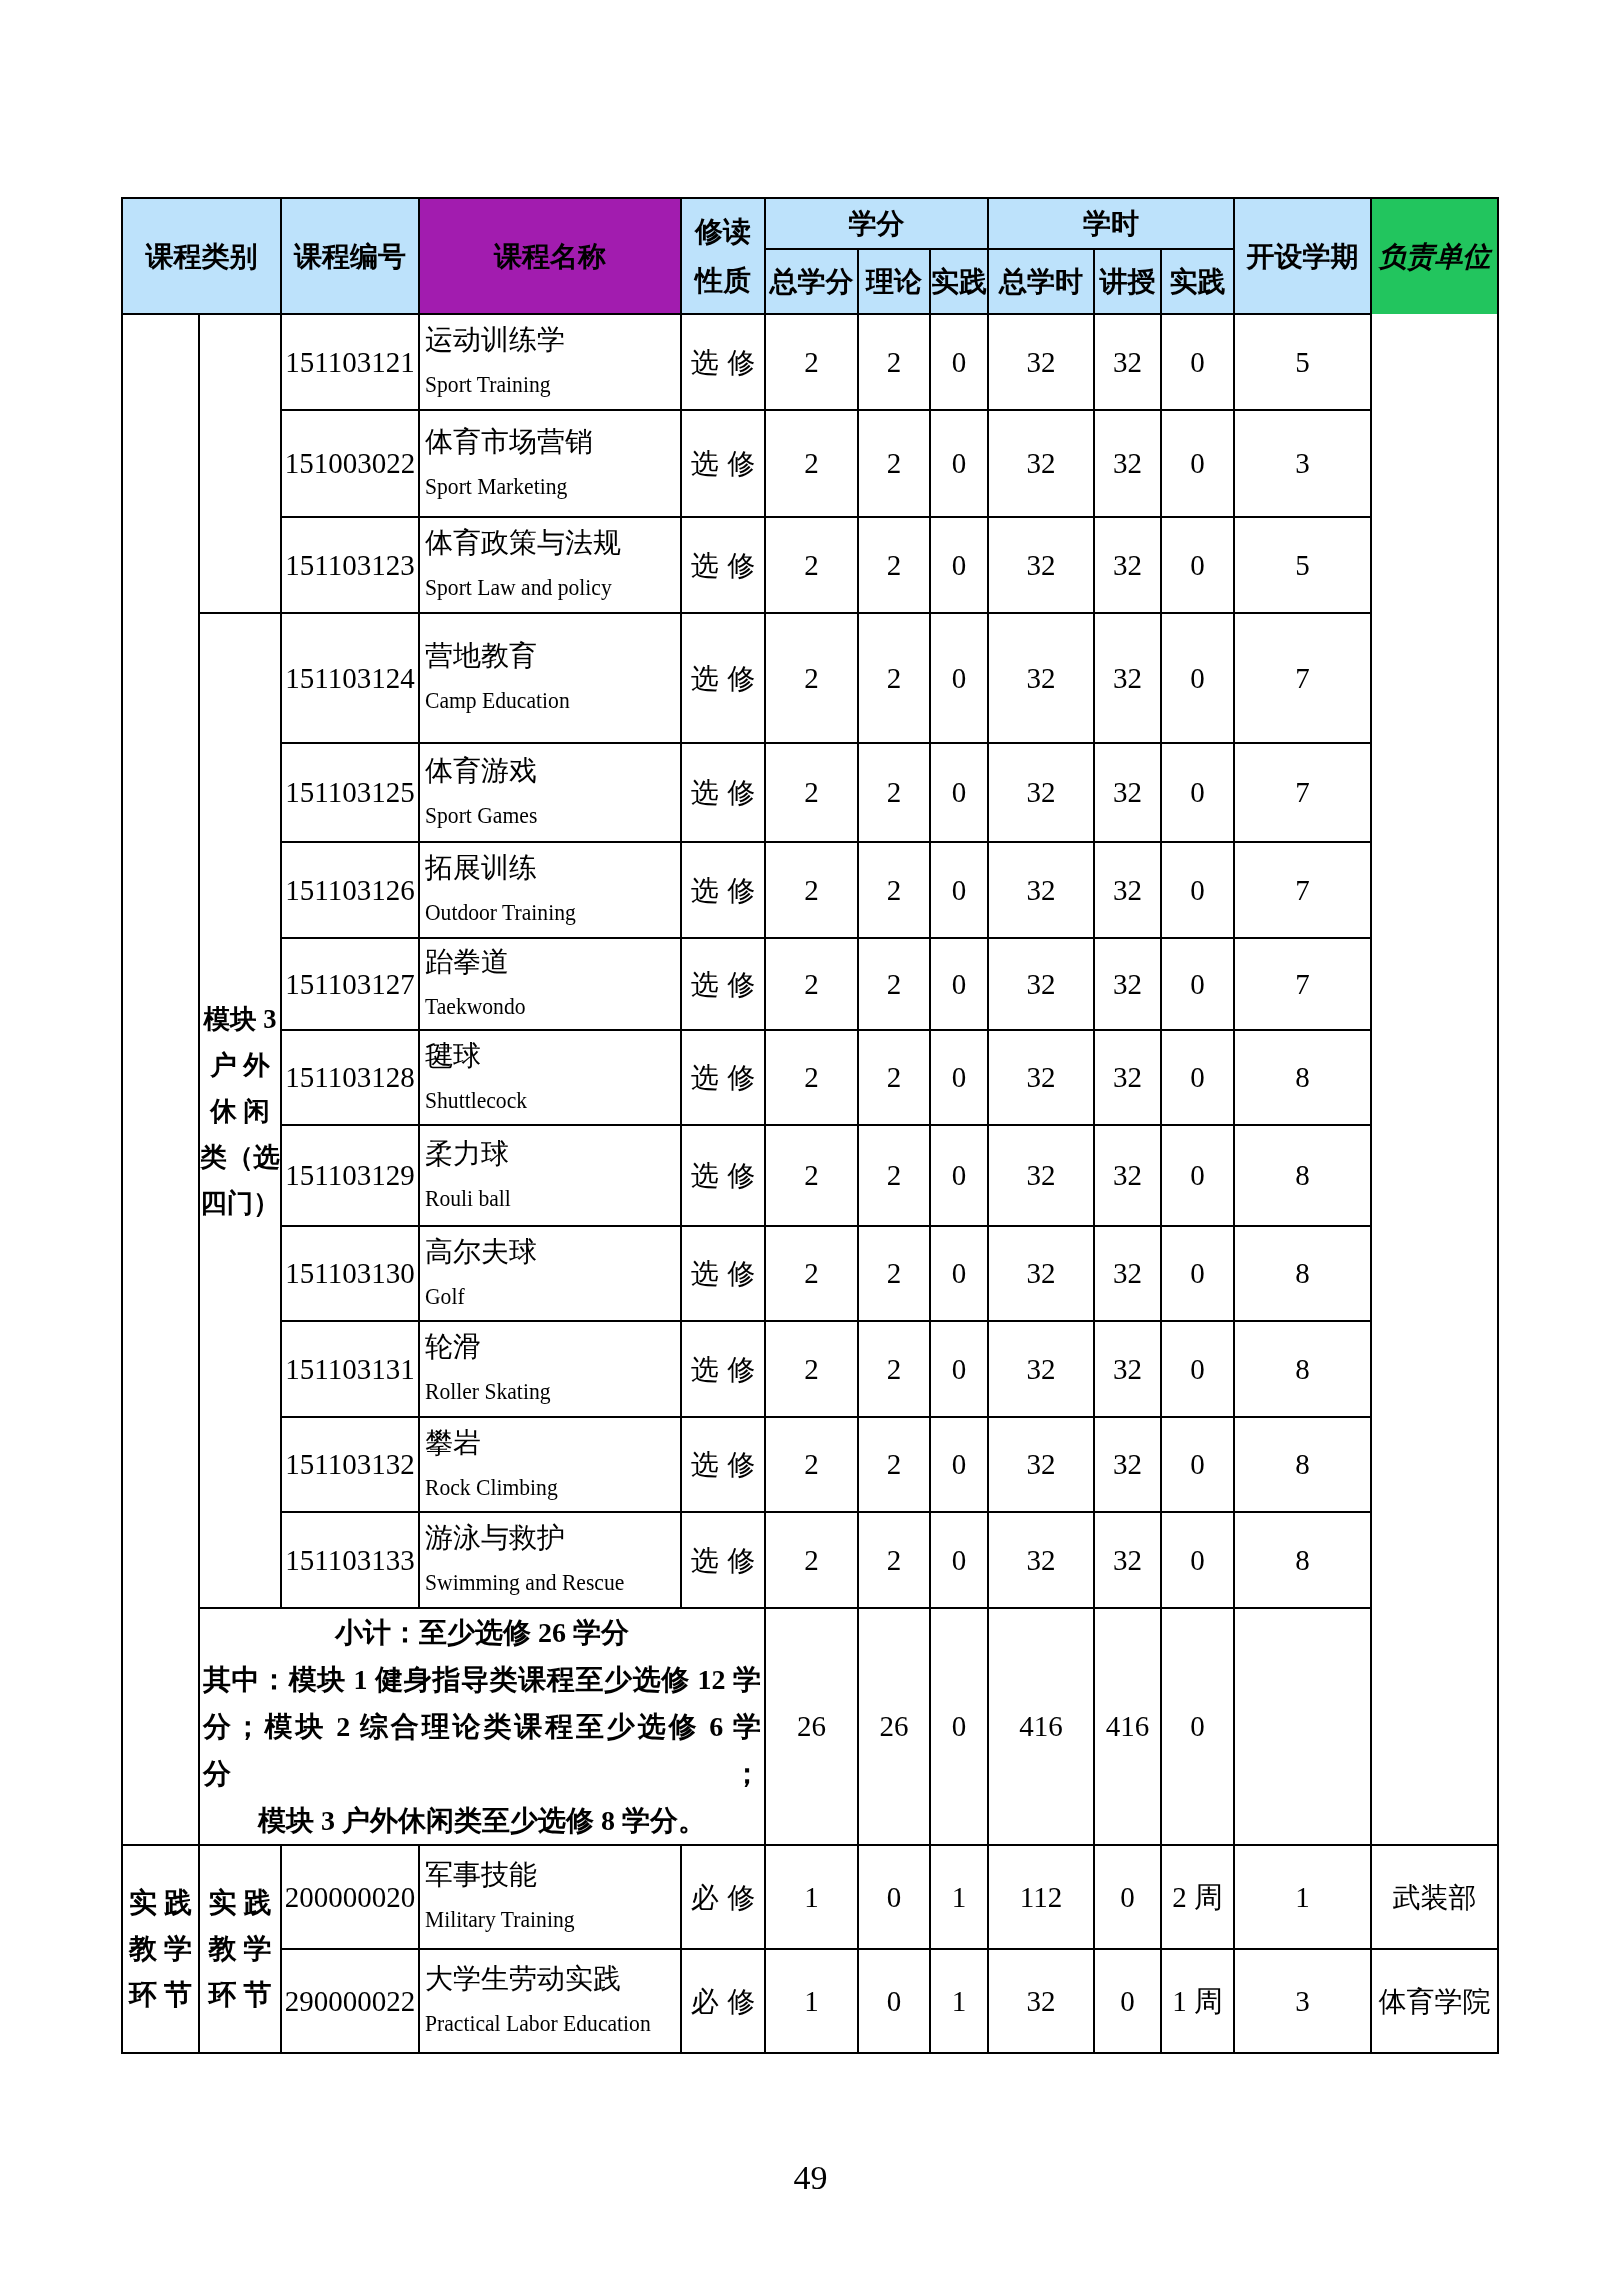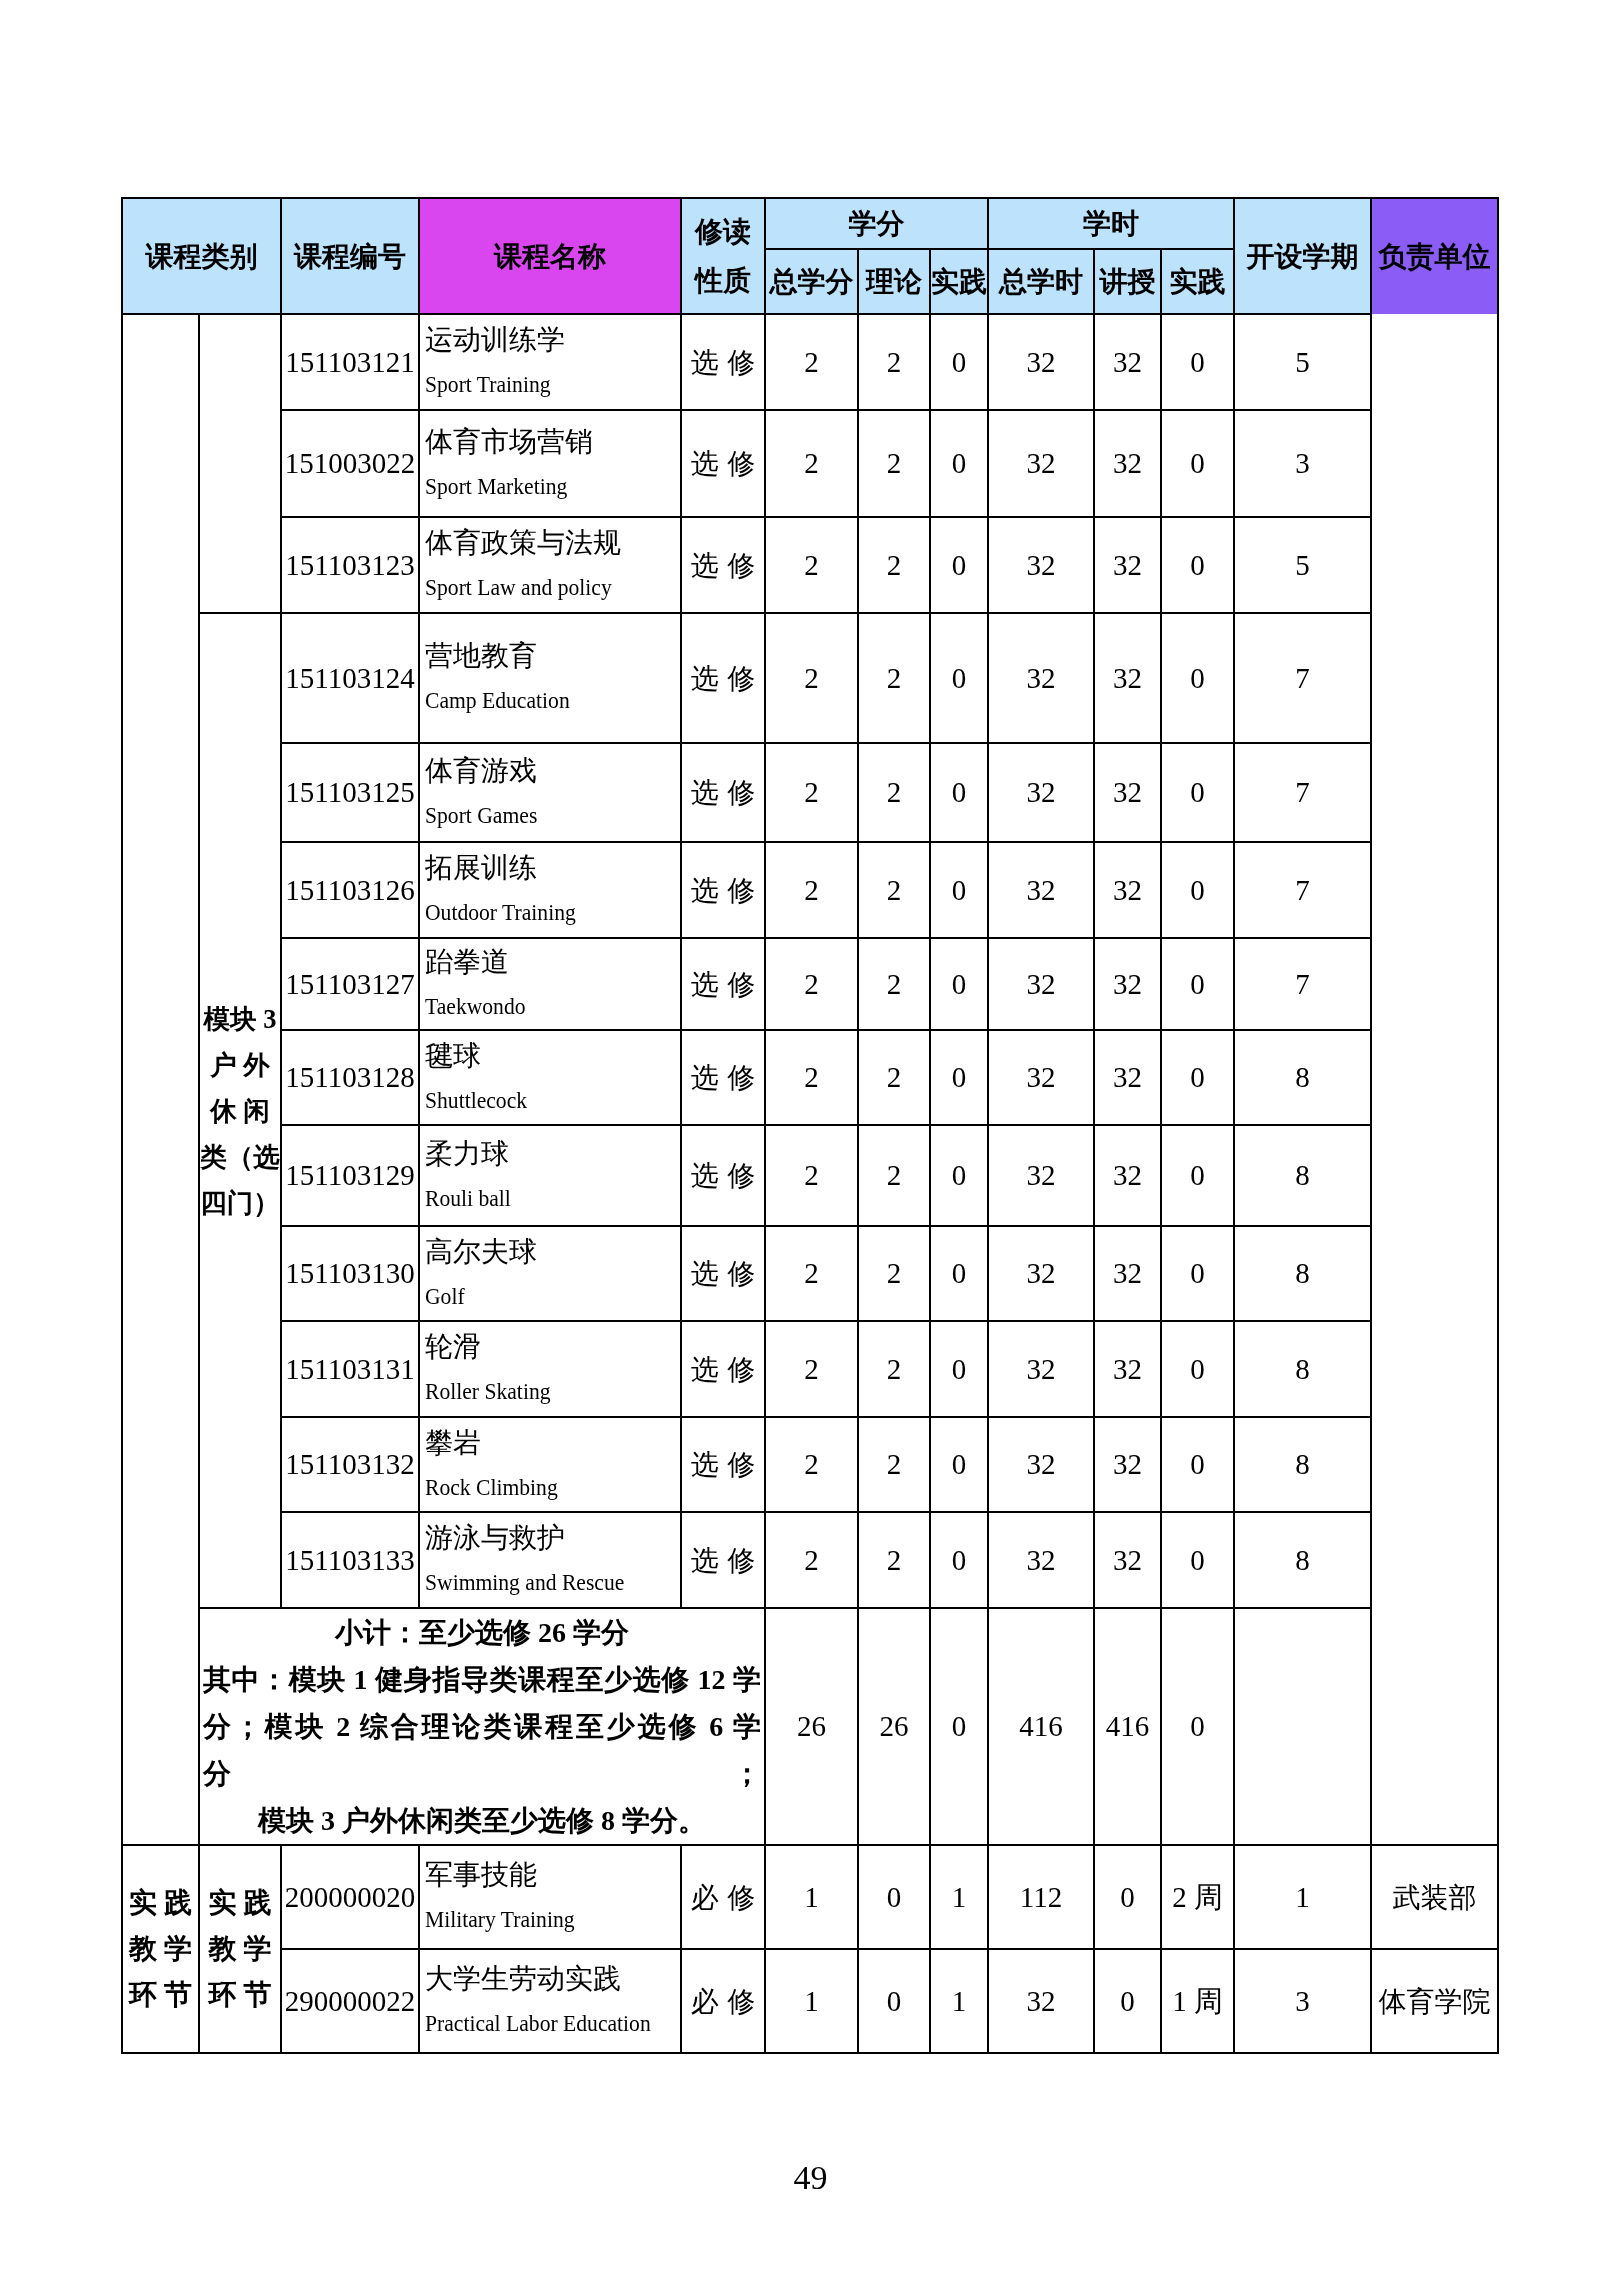--- a/index.html
+++ b/index.html
@@ -60,29 +60,29 @@
     <col style="width:67px">
         <col style="width:73px">
         <col style="width:137px">
     <col style="width:127px">
   </colgroup>
 
   <tbody>
         <tr style="height:51px">
     <td class="hdr hdr-bg" colspan="2" rowspan="2" style="background: rgb(189, 226, 251);">课程类别</td>
     <td class="hdr hdr-bg" rowspan="2" style="background: rgb(189, 226, 251);">课程编号</td>
-    <td class="hdr hdr-bg" rowspan="2" style="background: #d946ef;">课程名称</td>
+    <td class="hdr hdr-bg" rowspan="2" style="background: #a21caf;">课程名称</td>
     <td class="hdr hdr-bg hdr2" rowspan="2" style="background: rgb(189, 226, 251);">
       <div>修读</div>
       <div>性质</div>
     </td>
     <td class="hdr hdr-bg" colspan="3" style="background: rgb(189, 226, 251);">学分</td>
     <td class="hdr hdr-bg" colspan="3" style="background: rgb(189, 226, 251);">学时</td>
     <td class="hdr hdr-bg" rowspan="2" style="background: rgb(189, 226, 251); font-family: Liberation Serif, serif;">开设学期</td>
-    <td class="hdr hdr-bg no-bb" rowspan="2" style="background: #8b5cf6;">负责单位</td>
+    <td class="hdr hdr-bg no-bb" rowspan="2" style="background: #22c55e; font-style: italic;">负责单位</td>
   </tr>
 
   <tr style="height:65px">
     <td class="hdr hdr-bg" style="background: rgb(189, 226, 251);">总学分</td>
     <td class="hdr hdr-bg" style="background: rgb(189, 226, 251);">理论</td>
     <td class="hdr hdr-bg" style="background: rgb(189, 226, 251);">实践</td>
     <td class="hdr hdr-bg" style="background: rgb(189, 226, 251); margin-left: 40px;">总学时</td>
     <td class="hdr hdr-bg" style="background: rgb(189, 226, 251);">讲授</td>
     <td class="hdr hdr-bg" style="background: rgb(189, 226, 251);">实践</td>
   </tr>

